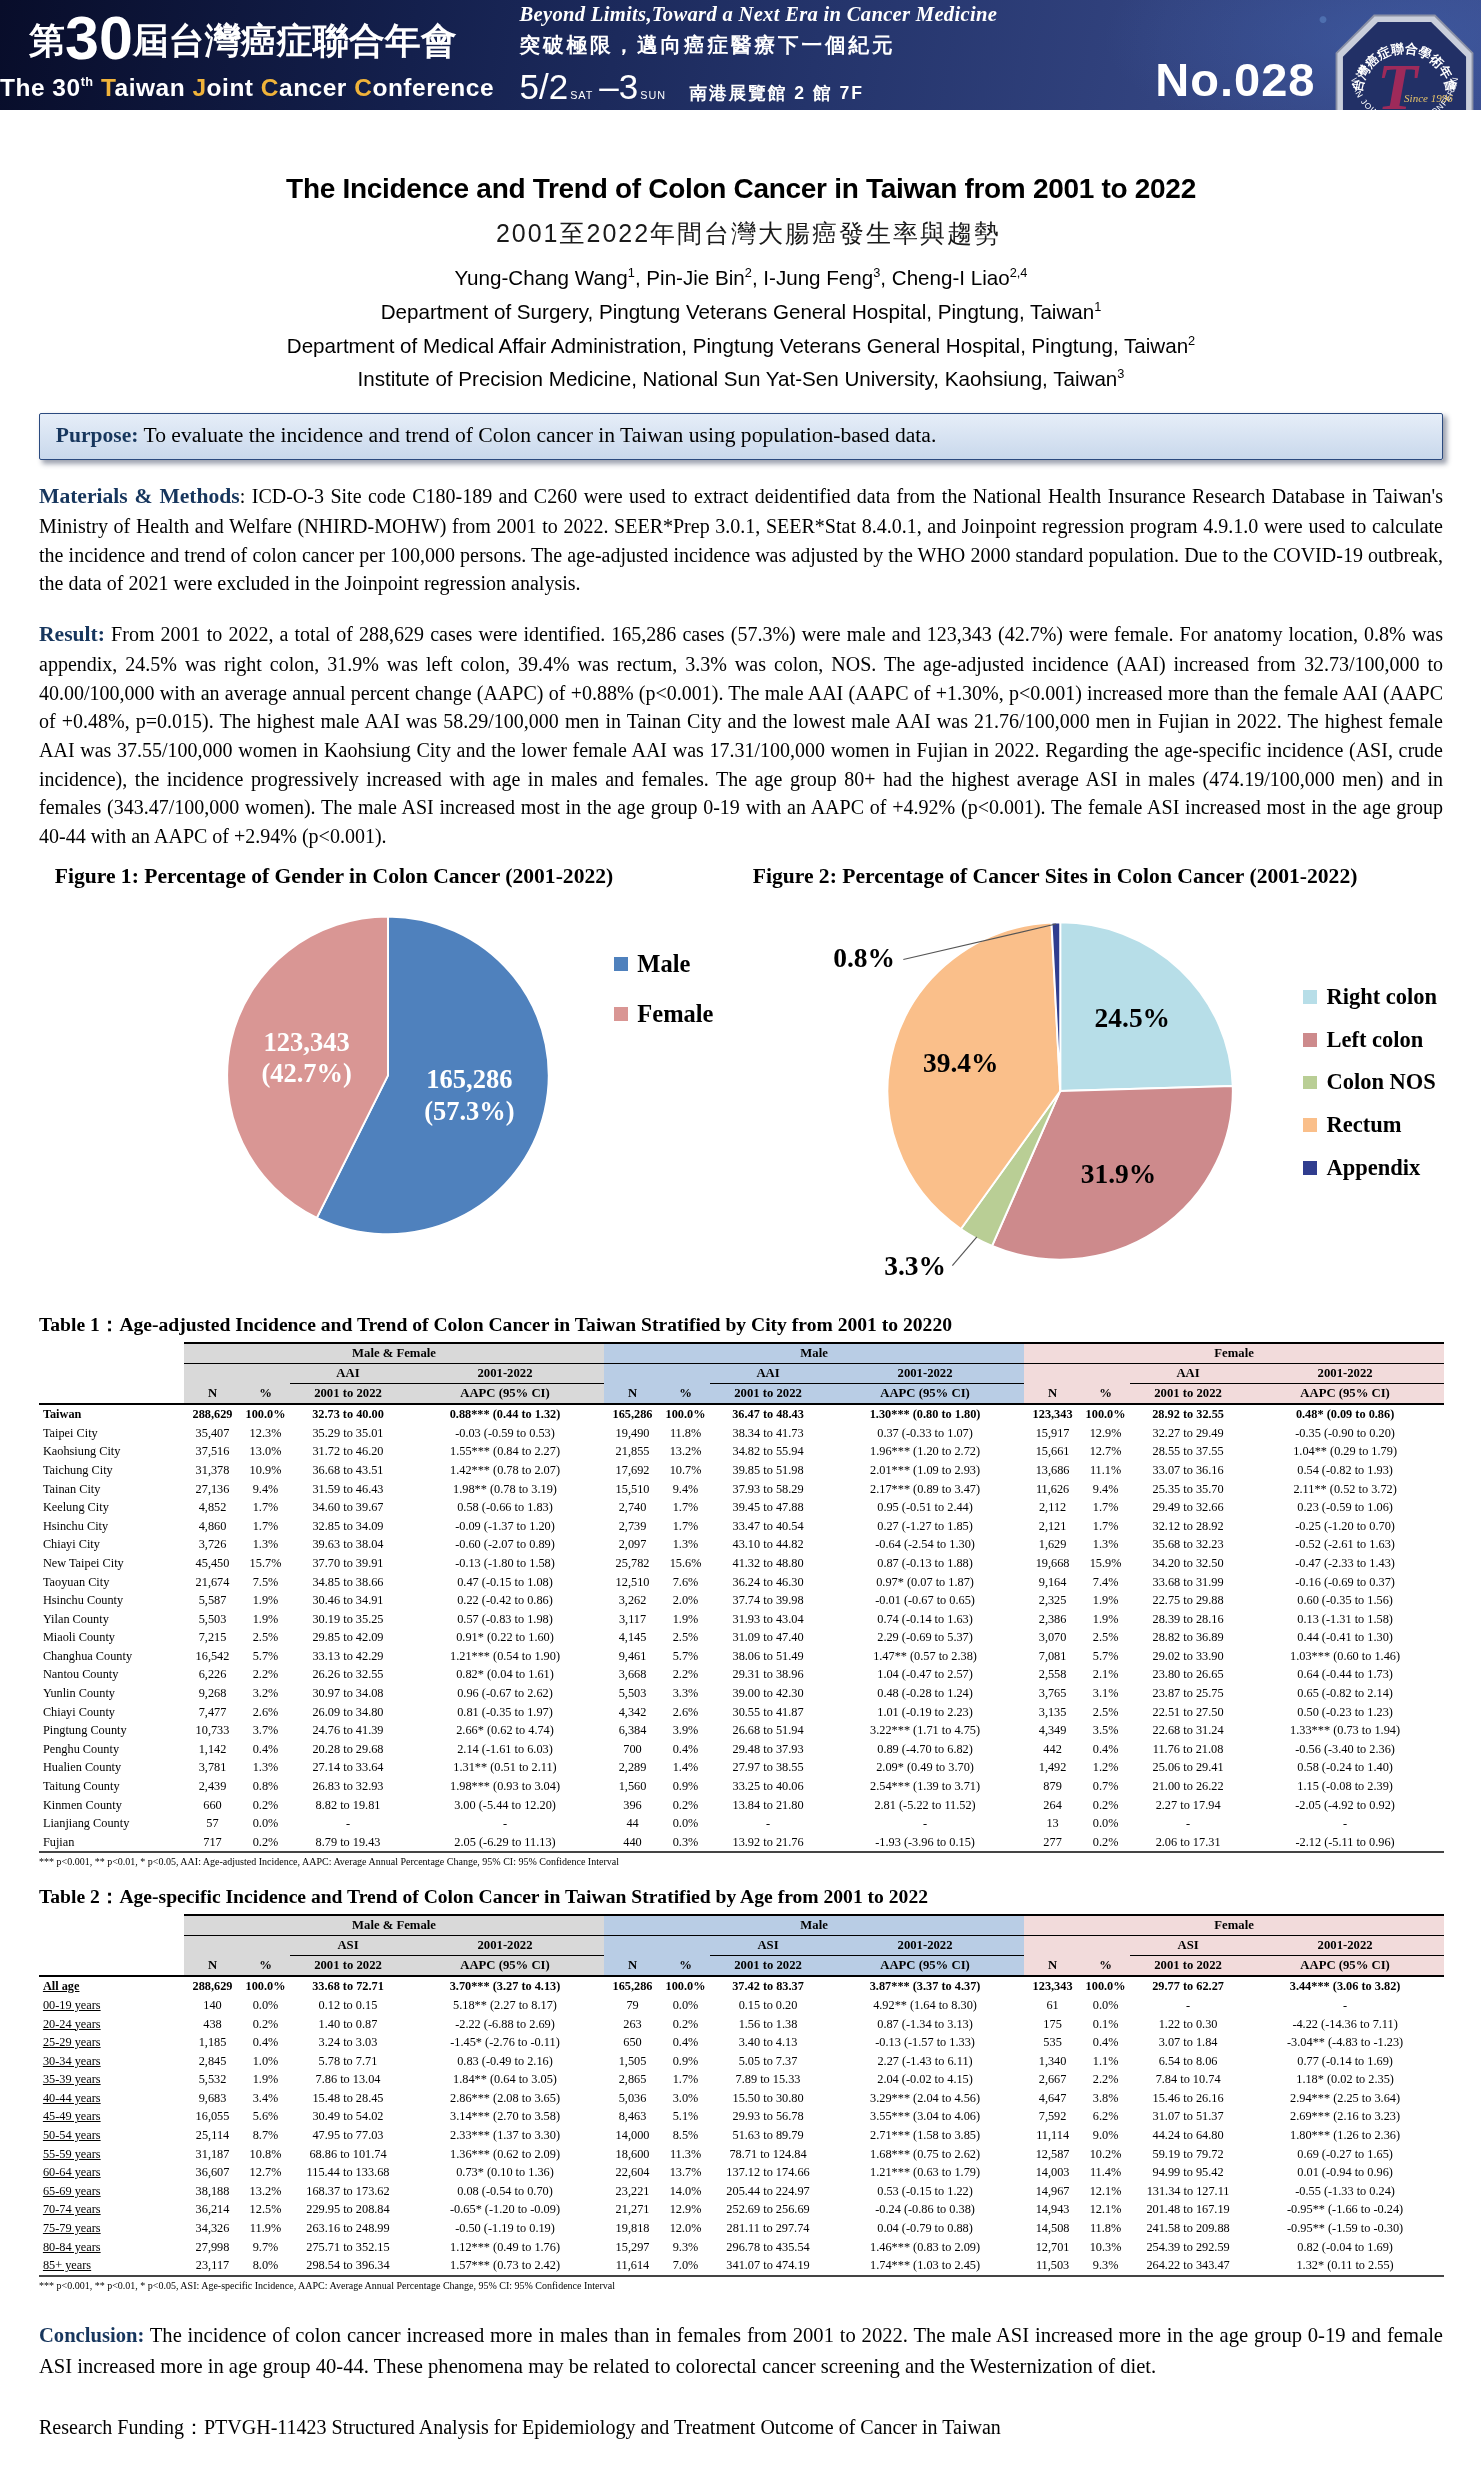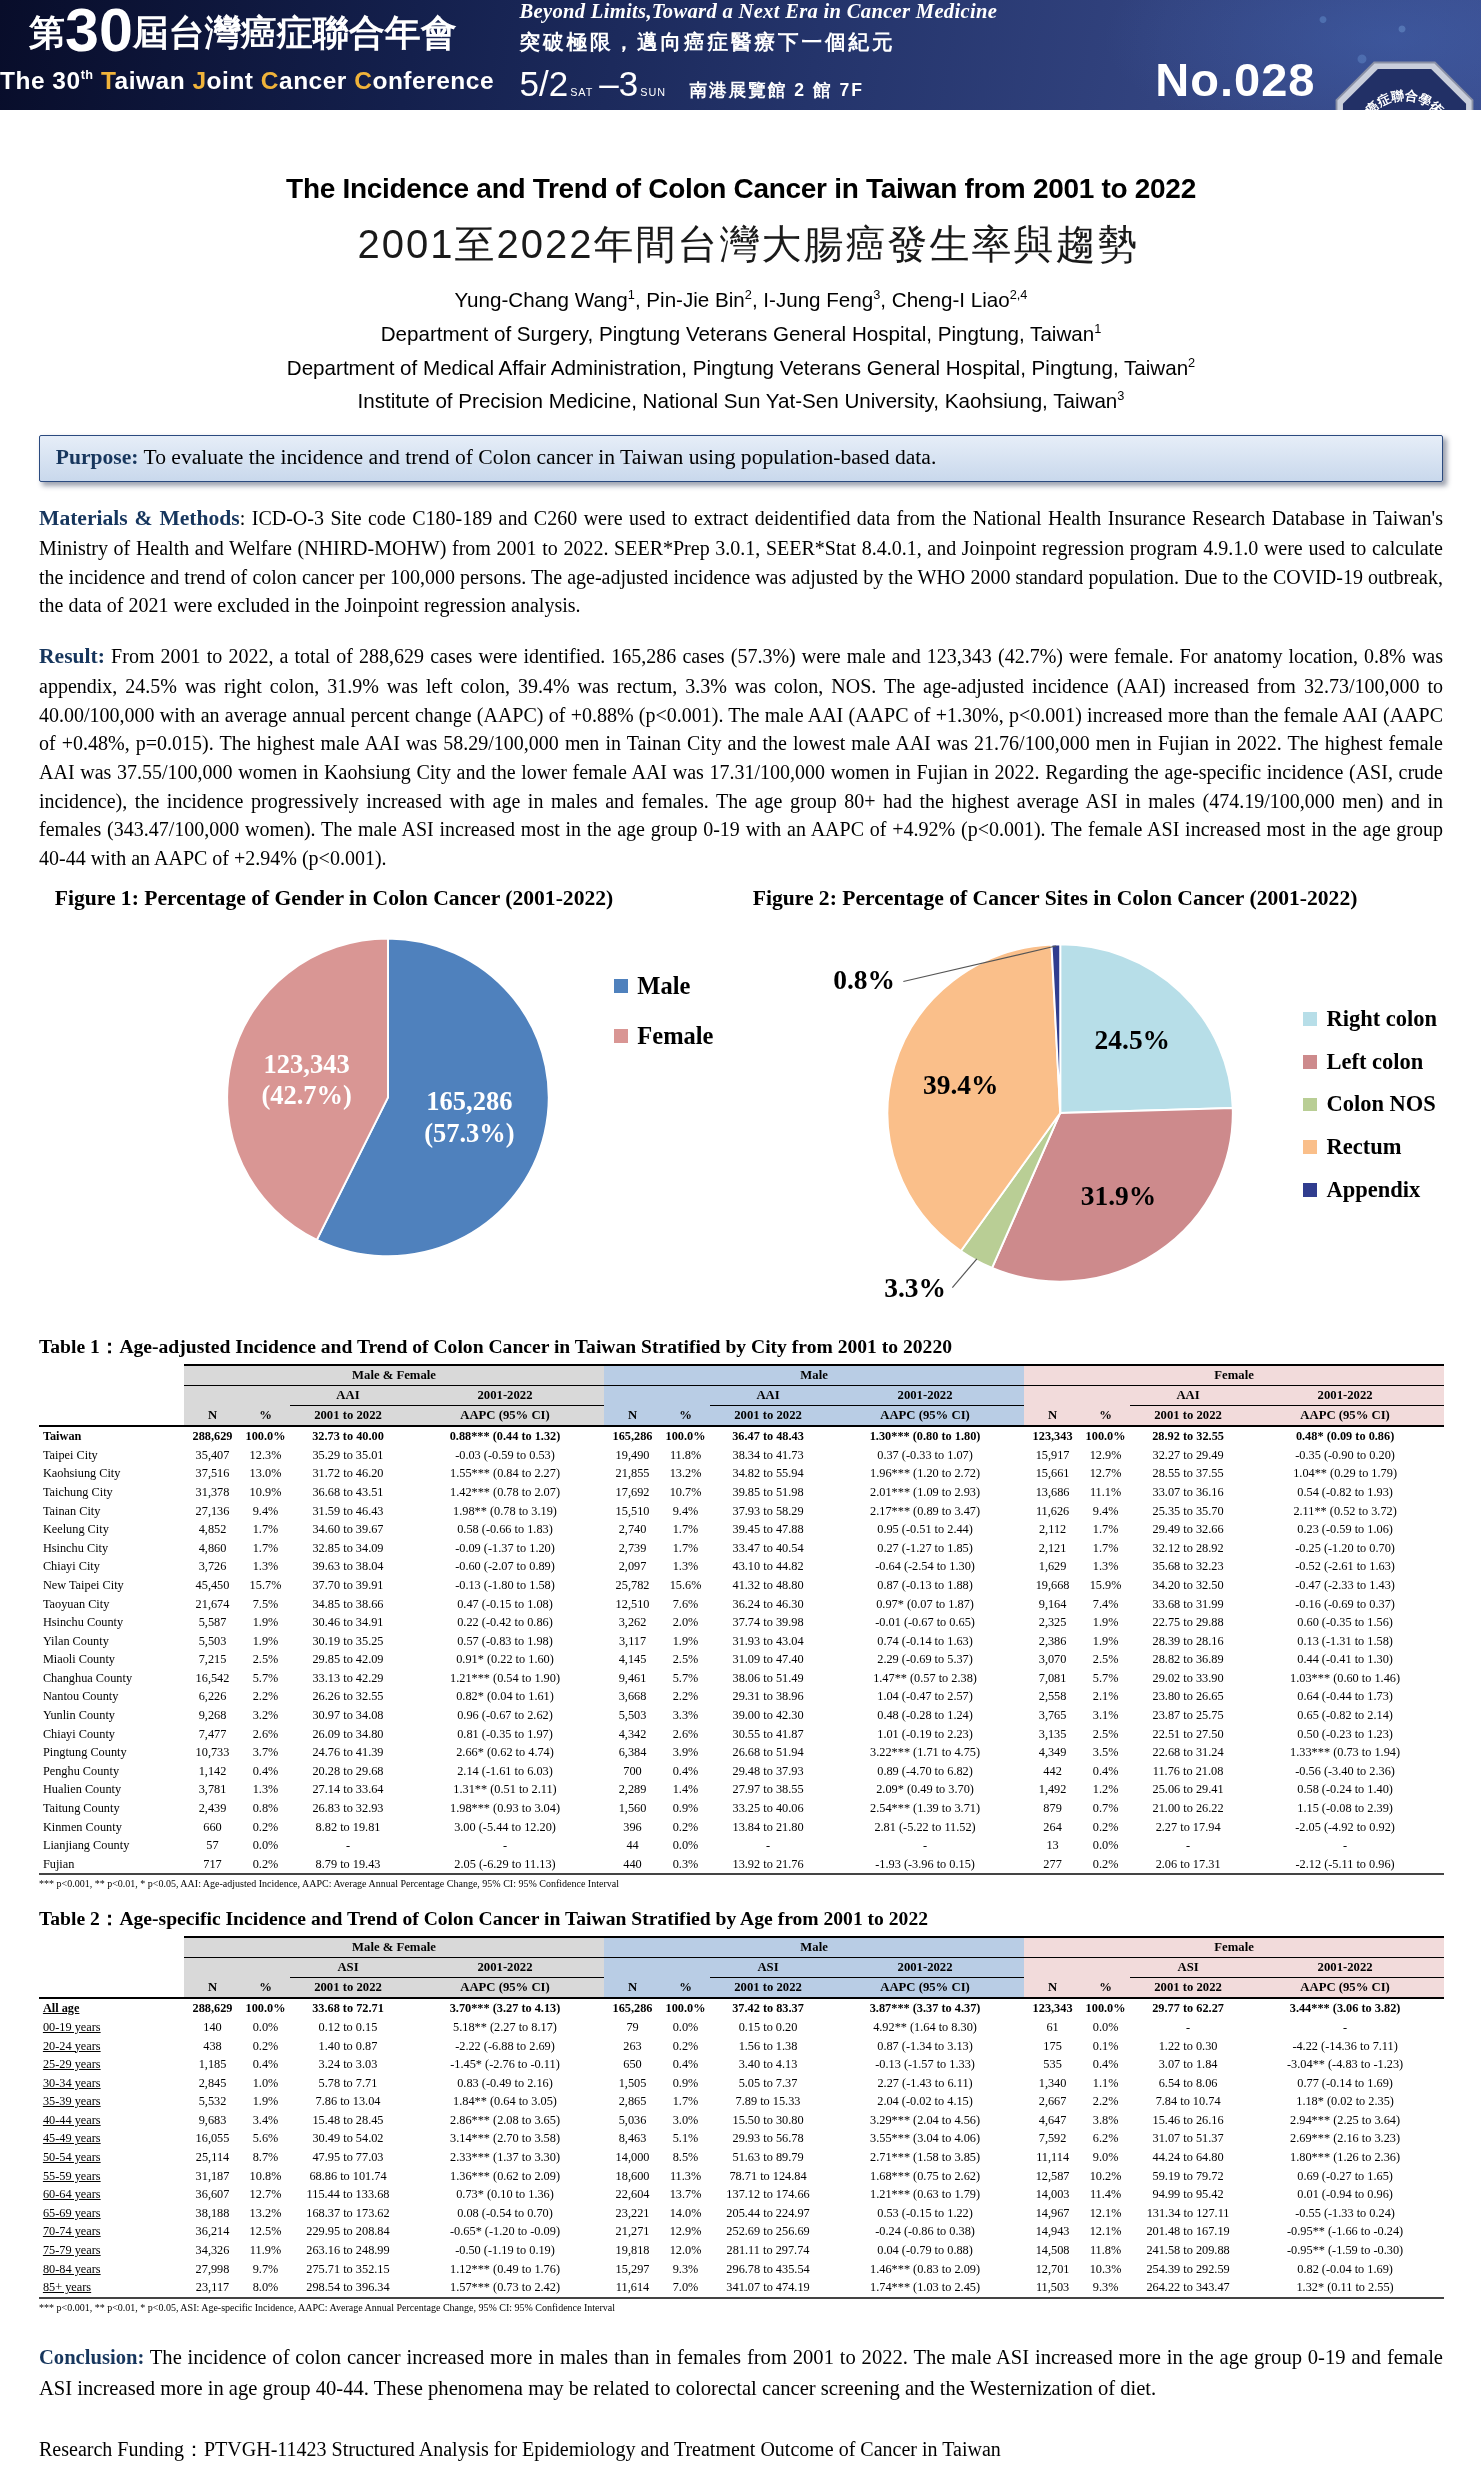--- a/index.html
+++ b/index.html
@@ -13,21 +13,21 @@
     overflow:hidden;}
   .band::after{content:"";position:absolute;inset:0;
     background:
       radial-gradient(circle at 1323px 19.6px,rgba(110,160,220,.38) 0 2.9px,transparent 3.9px),
       radial-gradient(circle at 1362px 59px,rgba(120,170,230,.30) 0 3.9px,transparent 4.9px),
       radial-gradient(circle at 1402px 29px,rgba(140,190,240,.30) 0 2.9px,transparent 3.9px),
       radial-gradient(circle at 1431px 78px,rgba(120,170,230,.26) 0 4.9px,transparent 5.9px),
       radial-gradient(circle at 1274px 83px,rgba(110,160,220,.22) 0 2.9px,transparent 3.9px),
       radial-gradient(ellipse 412px 157px at 1392px 39px,rgba(70,110,190,.35),transparent 70%);
     pointer-events:none;}
-  .band-inner{position:relative;z-index:2;display:flex;height:100%;}
+  .band-inner{position:relative;z-index:2;display:flex;align-items:center;height:100%;}
   .zh-title{margin-left:29px;color:#fff;font-weight:bold;white-space:nowrap;
     font-family:"Liberation Sans",sans-serif;line-height:1;}
   .zh-title .big{font-size:61px;vertical-align:-5.9px;}
   .zh-title .norm{font-size:36px;}
   .en-subtitle{font-family:"Liberation Sans",sans-serif;color:#fff;font-weight:bold;
     font-size:24.5px;margin-top:5.9px;letter-spacing:0.5px;}
   .en-subtitle .accent{color:#f0b33a;}
   .en-subtitle .sup{font-size:12.7px;vertical-align:9.8px;}
   .mid-col{margin-left:25.5px;color:#fff;}
   .slogan-en{font-family:"Liberation Serif",serif;font-style:italic;font-weight:bold;
@@ -38,21 +38,21 @@
   .date-big{font-size:35px;font-weight:300;}
   .date-small{font-size:10.8px;margin:0 5.9px 0 2px;letter-spacing:1px;}
   .venue{font-size:17.6px;font-weight:bold;margin-left:17.6px;letter-spacing:2px;}
   .poster-no{margin-left:auto;margin-right:15.7px;color:#fff;font-family:"Liberation Sans",sans-serif;
     font-weight:bold;font-size:47px;letter-spacing:1px;align-self:flex-end;line-height:1.3;}
   .logo-wrap{width:147px;height:147px;margin-right:3.9px;margin-top:57px;flex:0 0 auto;}
 
   
   .title-block{text-align:center;padding-top:63px;font-family:"Liberation Sans",sans-serif;}
   .ptitle-en{font-size:28px;font-weight:bold;letter-spacing:-0.3px;}
-  .ptitle-zh{font-size:40px;font-weight:500;color:#1a1a1a;margin-top:11.8px;letter-spacing:2px;padding-left:15px;}
+  .ptitle-zh{font-size:25px;font-weight:500;color:#1a1a1a;margin-top:11.8px;letter-spacing:2px;padding-left:15px;}
   .authors{font-size:20.6px;margin-top:15.7px;}
   .affil{font-size:20.6px;margin-top:8.8px;}
   sup{font-size:.62em;}
 
   
   .content{padding:0 39px;}
   .purpose-box{margin-top:21.6px;border:1.6px solid #2b4a7f;border-radius:2px;
     background:linear-gradient(#e6eef8,#c9d8ec);box-shadow:3.9px 3.9px 4.9px rgba(40,50,80,.45);
     padding:8.8px 15.7px 10.8px 15.7px;font-size:21.6px;}
   .lbl{color:#17365d;font-weight:bold;}

